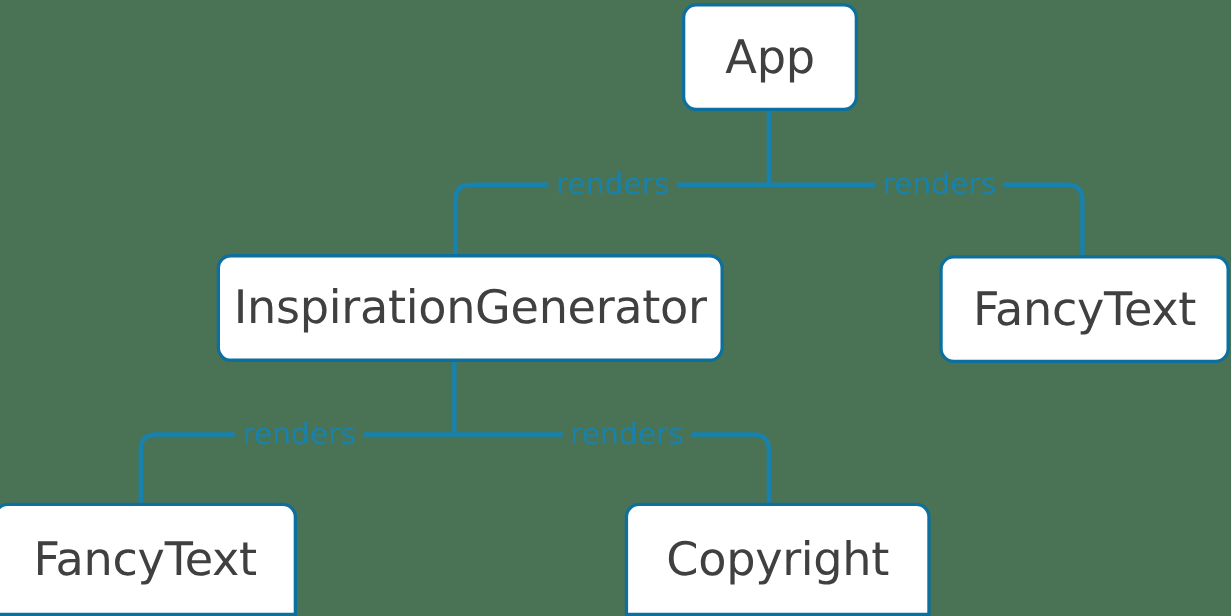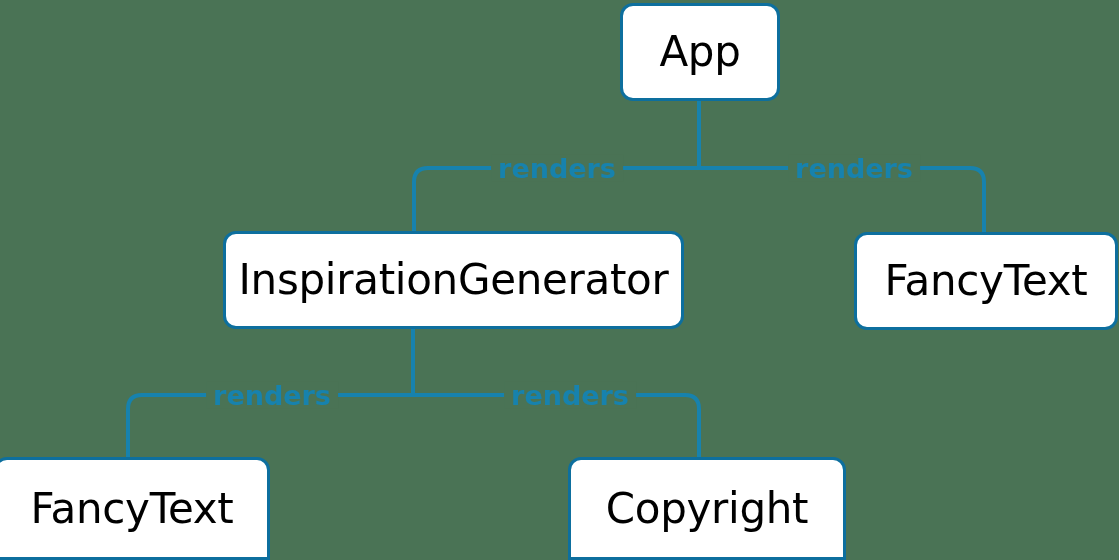--- a/index.html
+++ b/index.html
@@ -30,43 +30,43 @@
     background: #ffffff;
     border: 3px solid #0d6f9e;
     border-radius: 13px;
     box-sizing: border-box;
     display: flex;
     align-items: center;
     justify-content: center;
     z-index: 3;
   }
   .node-label {
-    color: #000000;
+    color: #404040;
     font-size: 42px;
     font-weight: 400;
     letter-spacing: -0.3px;
     white-space: nowrap;
     line-height: 1;
   }
   .edge-label {
     position: absolute;
     color: #1782ad;
     font-size: 27px;
-    font-weight: 700;
+    font-weight: 400;
     white-space: nowrap;
     line-height: 1;
     transform: translate(-50%, -50%);
     z-index: 4;
     padding: 0 7px;
     background: #4a7355;
   }
 
   
   #node-app          { left: 620px; top: 3px;   width: 160px; height: 98px; }
-  #node-inspiration  { left: 197px; top: 231px; width: 461px; height: 98px; margin-left: 26px; }
+  #node-inspiration  { left: 197px; top: 231px; width: 461px; height: 98px; }
   #node-fancytext-r  { left: 854px; top: 232px; width: 264px; height: 98px; }
   #node-fancytext-b  { left: -6px;  top: 457px; width: 276px; height: 103px; border-bottom-left-radius: 0; border-bottom-right-radius: 0; }
   #node-copyright    { left: 568px; top: 457px; width: 278px; height: 103px; border-bottom-left-radius: 0; border-bottom-right-radius: 0; }
 
   
   #edge-label-app-inspiration { left: 557px; top: 168px; }
   #edge-label-app-fancytext   { left: 854px; top: 168px; }
   #edge-label-ig-fancytext    { left: 272px; top: 395px; }
   #edge-label-ig-copyright    { left: 570px; top: 395px; }
 </style>

